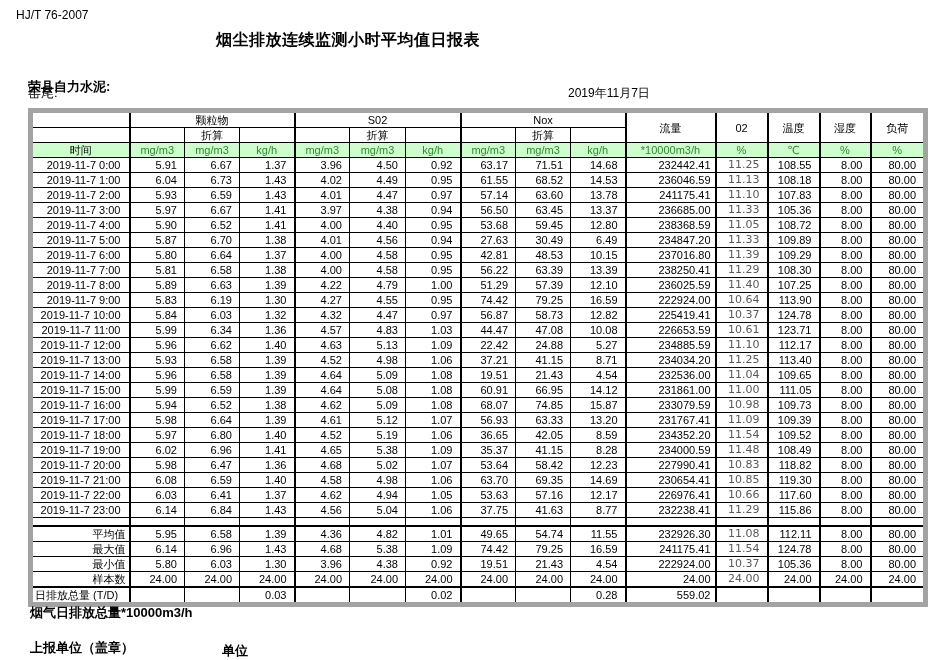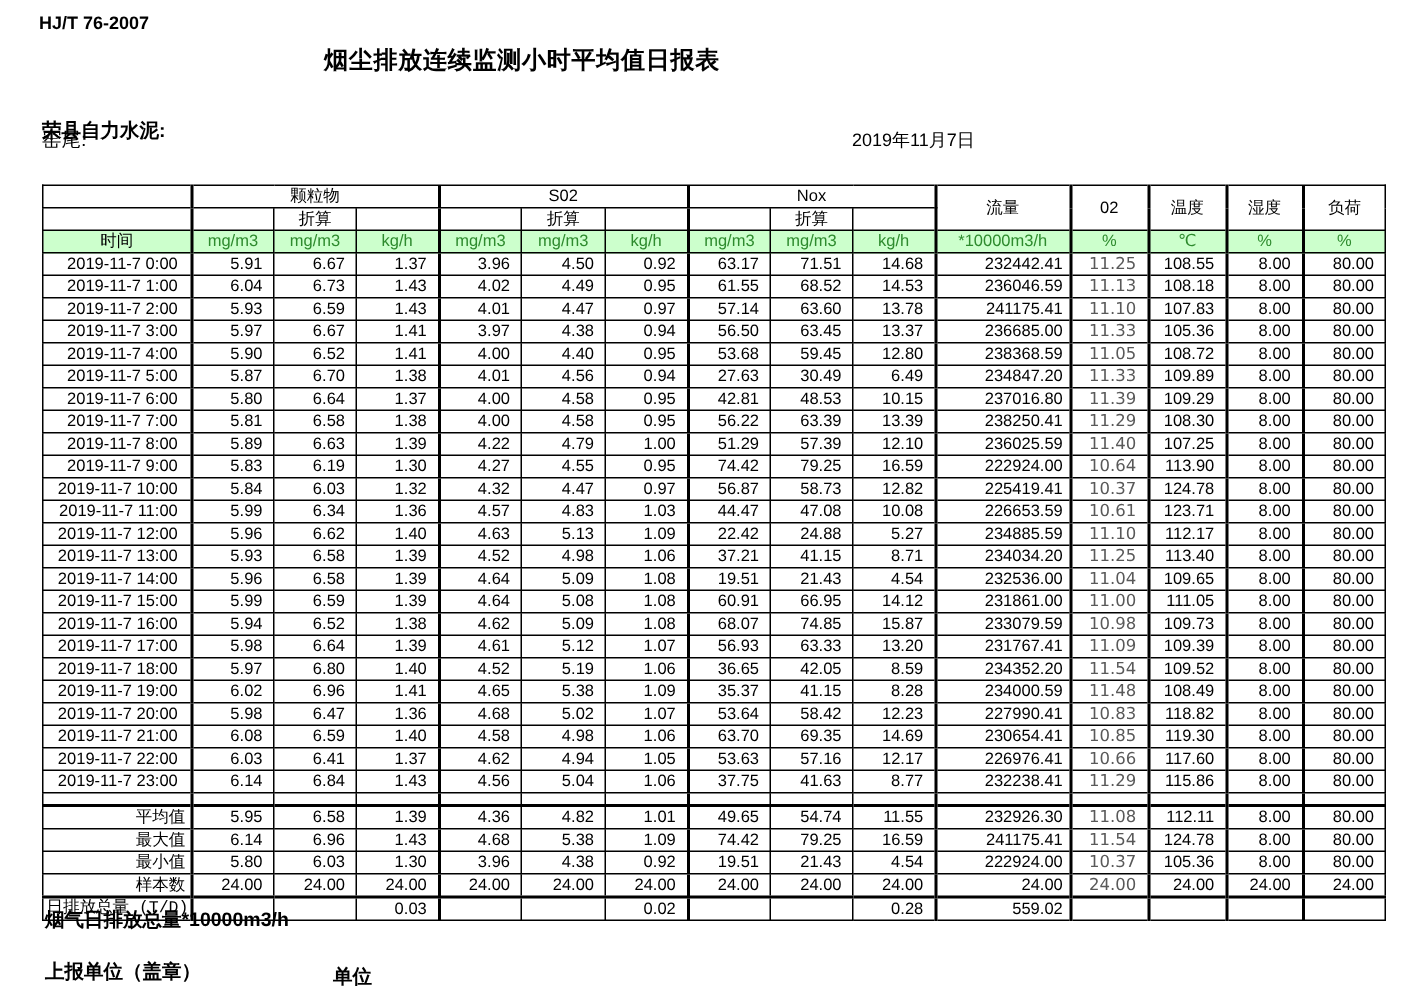--- a/index.html
+++ b/index.html
@@ -1,47 +1,47 @@
 <!DOCTYPE html>
 <html style="--green-bg: #ccffcc; --green-text: #2e8b2e;"><head>
 <meta charset="utf-8">
 <style>
   * { margin:0; padding:0; box-sizing:border-box; }
   html,body { width:946px; height:660px; background:#ffffff; overflow:hidden; }
   body { position:relative; font-family:"Liberation Sans","DejaVu Sans",sans-serif; color:#000; }
 
   .abs { position:absolute; white-space:nowrap; }
-  .std-code   { left:26px;  top:8px;   font-size:12px; font-weight:bold; }
+  .std-code   { left:16px;  top:8px;   font-size:12px; font-weight:normal; }
   .doc-title  { left:216px; top:30px;  font-size:16px; font-weight:bold; letter-spacing:0.5px; }
   .company    { left:28px;  top:66px;  font-size:13px; font-weight:bold;margin-top:12px; }
   .location   { left:28px;  top:84px;  font-size:13px; font-weight:normal; }
   .date       { left:568px; top:85px;  font-size:12px; }
   .foot-note  { left:30px;  top:604px; font-size:13px; font-weight:bold; }
   .foot-org   { left:30px;  top:639px; font-size:13px; font-weight:bold; }
   .foot-unit  { left:222px; top:642px; font-size:13px; font-weight:bold; }
 
   table.report {
-    position:absolute; left:28px; top:123px;
+    position:absolute; left:28px; top:108px;
     border-collapse:collapse; table-layout:fixed;
-    font-size:11px; border:1px solid #a3a3a3;
+    font-size:11px; border:5px solid #a3a3a3;
   }
   td {
     border:1px solid #000; height:14px; line-height:14px;
     overflow:visible; white-space:nowrap; vertical-align:middle;
     font-size:11px; padding:0;
   }
   td.bl2 { border-left-width:2px; }
   tr.thick-top td { border-top-width:2px; }
 
   .hc { text-align:center; }
   .green-bg { background:var(--green-bg,#ccffcc); }
   .gtext { color:var(--green-text,#2e8b2e); }
   .time-cell  { text-align:right; padding-right:8px; }
   .sum-label  { text-align:right; padding-right:3px; }
-  .total-label{ text-align:left;  padding-left:2px;font-family:Liberation Mono, monospace; }
+  .total-label{ text-align:left;  padding-left:2px; }
   .num  { text-align:right; padding-right:7px; }
   .flow { padding-right:4px; }
   .o2   { color:#595959; font-family:"DejaVu Sans",sans-serif; }
   tr.sep td { height:8px; line-height:8px; }
   tr.header-h td { height:14px; }
   tr.units-h td { height:15px; }
 </style>
 </head>
 <body>
 

